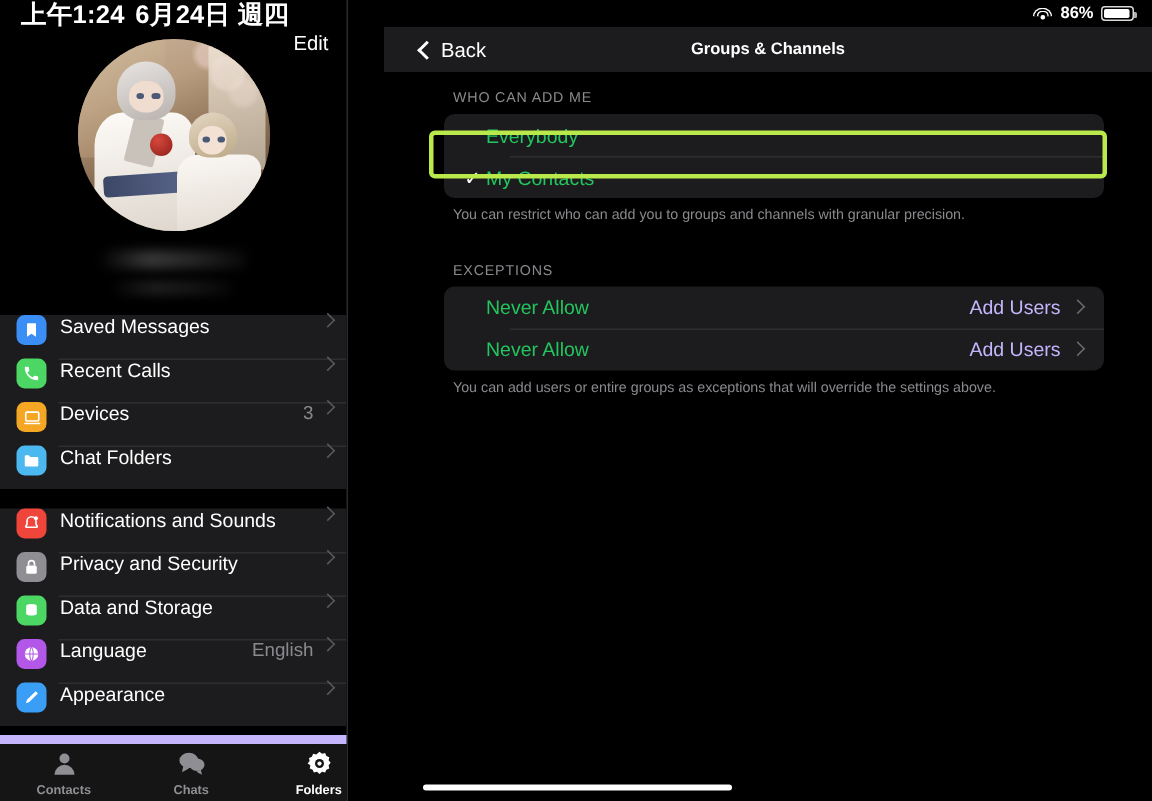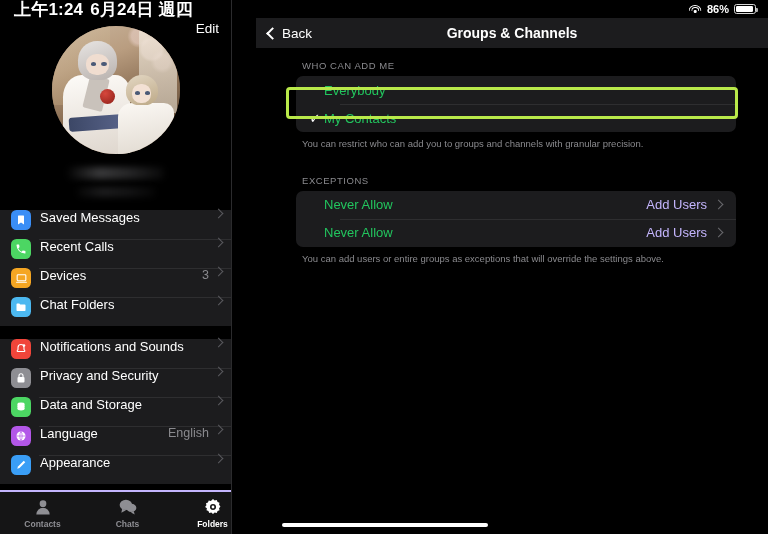--- a/index.html
+++ b/index.html
@@ -98,39 +98,39 @@
     width:20px; height:20px; border-radius:5.5px; flex:0 0 20px;
     display:flex; align-items:center; justify-content:center; margin-right:9px;
   }
   .ic svg { display:block; }
   .side-label { font-size:13px; color:#fff; flex:1; white-space:nowrap; }
   .side-value { font-size:12.5px; color:#8a8a8e; margin-right:6px; }
   .chev { width:7px; height:7px; border-right:1.4px solid #5a5a5e; border-top:1.4px solid #5a5a5e; transform:rotate(45deg); flex:0 0 auto; }
 
   .tabbar {
     position:absolute; bottom:0; left:0; width:255px; height:44px;
-    background:#151516; border-top:2px solid #c4b5fd;
+    background:#151516; border-top:6px solid #c4b5fd;
     display:flex; align-items:center; justify-content:space-around; z-index:20;
   }
   .tab { display:flex; flex-direction:column; align-items:center; gap:2px; cursor:pointer; width:62px; }
   .tab-label { font-size:8.5px; color:#8e8e93; font-weight:bold; }
   .tab.active .tab-label { color:#fff; }
   .tab svg { display:block; }
 
   
   .detail { position:absolute; top:0; left:256px; width:512px; height:534px; background:#000; }
   .navbar {
     position:absolute; top:18px; left:0; width:512px; height:30px;
-    background:#1c1c1e; display:flex; align-items:center; padding:0 12px;
+    background:#1c1c1e; display:flex; align-items:center; padding:0 24px;
   }
   .back-btn { display:flex; align-items:center; gap:5px; cursor:pointer; }
   .back-chev { width:9px; height:9px; border-left:2.1px solid #fff; border-bottom:2.1px solid #fff; transform:rotate(45deg); }
   .back-label { font-size:13.5px; color:#fff; }
   .nav-title {
-    position:absolute; left:0; right:0; text-align:center; font-size:14px; font-weight:bold; color:#fff;
+    position:absolute; left:0; right:0; text-align:center; font-size:11px; font-weight:bold; color:#fff;
     pointer-events:none;
   }
 
   .content { position:absolute; top:48px; left:0; width:512px; }
   .sec-header {
     font-size:9.5px; color:#8a8a8e; letter-spacing:.55px; padding:12px 0 5px 46px; text-transform:uppercase;
   }
   .card { margin:0 32px 0 40px; background:#1c1c1e; border-radius:7px; overflow:hidden; }
   .opt-row {
     height:28px; display:flex; align-items:center; padding:0 14px 0 10px; position:relative; cursor:pointer;

